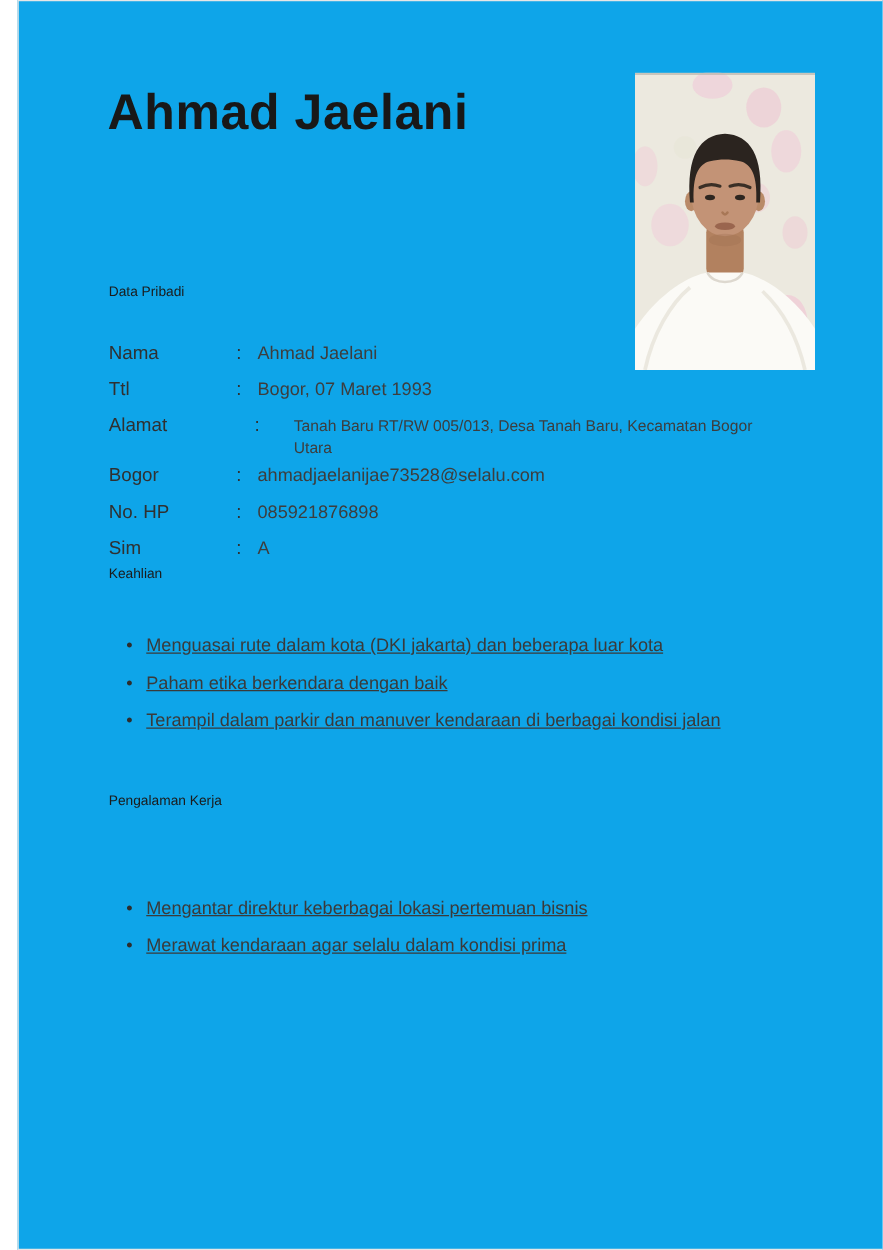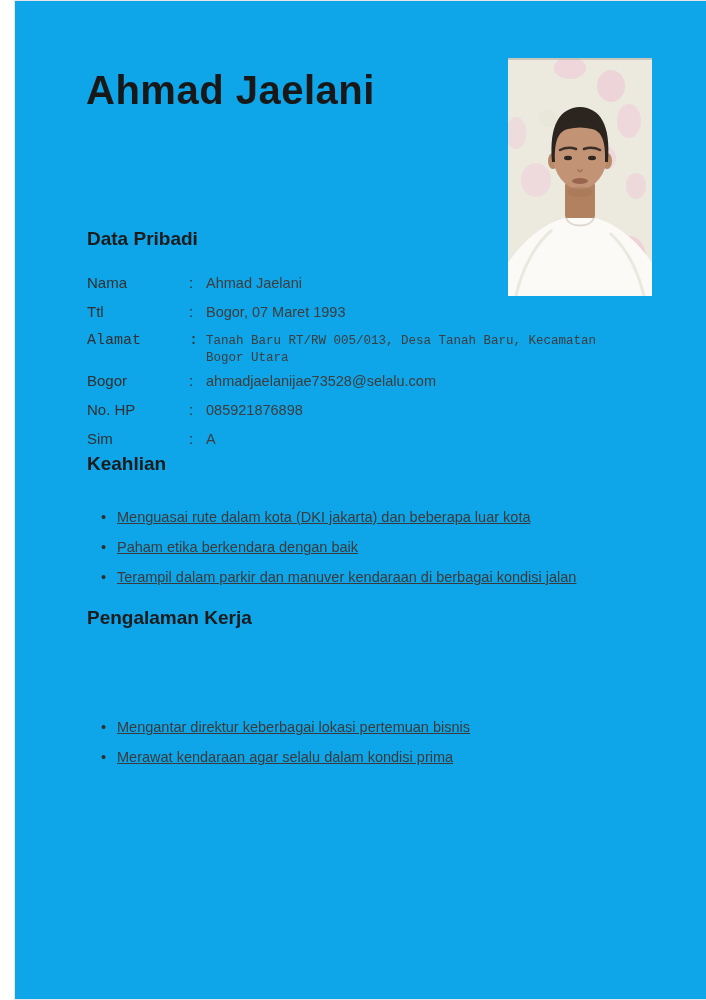--- a/index.html
+++ b/index.html
@@ -39,38 +39,39 @@
     width: 144px;
     height: 238px;
     overflow: hidden;
   }
   .photo svg { display: block; width: 100%; height: 100%; }
 
   .section-title {
     position: absolute;
     left: 72px;
     margin: 0;
-    font-size: 19px;
-    font-weight: bold;
+    font-size: 11px;
+    font-weight: normal;
     color: #1b1b1b;
   }
   .st-pribadi   { top: 227px; }
   .st-keahlian  { top: 452px; }
-  .st-pengalaman{ top: 606px; }
+  .st-pengalaman{ top: 634px; }
 
   .data-rows {
     position: absolute;
     left: 72px;
     top: 272px;
     width: 548px;
   }
   .data-row {
     display: flex;
     align-items: flex-start;
     margin-bottom: 9px;
+    justify-content: space-between;
   }
   .data-row .label {
     width: 102px;
     flex: 0 0 102px;
     font-size: 15px;
     color: #303030;
     line-height: 20px;
   }
   .data-row .sep {
     width: 17px;
@@ -78,21 +79,21 @@
     font-size: 15px;
     color: #303030;
     line-height: 20px;
   }
   .data-row .value {
     flex: 1;
     font-size: 14.5px;
     color: #3d3d3d;
     line-height: 20px;
   }
-  .data-row.small-value { margin-bottom: 4px; font-family: Liberation Mono, monospace; }
+  .data-row.small-value { margin-bottom: 4px; }
   .data-row.small-value .value {
     font-size: 12.5px;
     line-height: 17px;
     max-width: 400px;
     padding-top: 2px;
   }
 
   .bullet-list {
     position: absolute;
     left: 86px;

